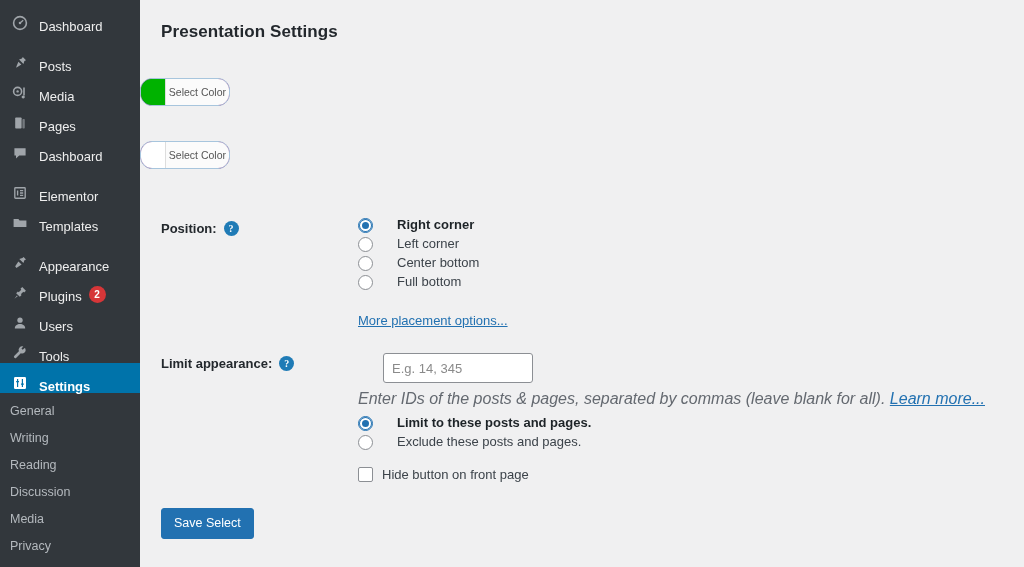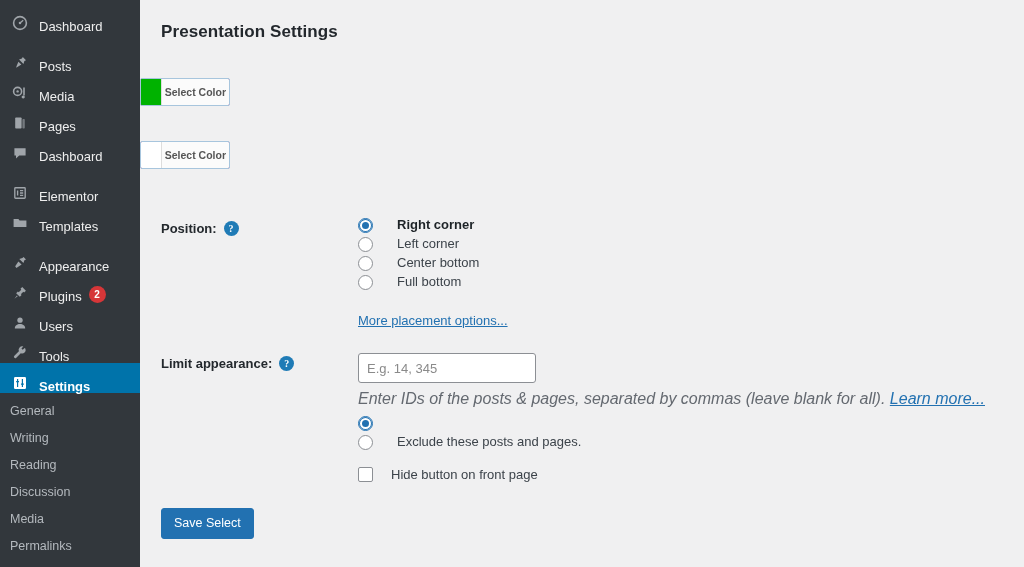--- a/index.html
+++ b/index.html
@@ -84,21 +84,21 @@
     font-size: 10px; font-weight: 700;
     font-family: "Liberation Serif", serif;
     cursor: pointer; line-height: 1;
   }
 
   
   .color-picker {
     display: inline-flex; align-items: stretch;
     height: 28px; width: 90px;
     border: 1px solid #a7c5dd; background: #701a75;
-    border-radius: 2px; overflow: hidden; cursor: pointer; font-weight: bold;
+    border-radius: 12px; overflow: hidden; cursor: pointer;
   }
   .cp-swatch { width: 36px; height: 100%; }
   .cp-divider { width: 1px; background: #ddd; }
   .cp-label {
     flex: 1; display: flex; align-items: center; justify-content: center;
     font-size: 10.5px; color: #555; background: #fbfbfb;
     white-space: nowrap; padding: 0 3px;
   }
 
   
@@ -116,36 +116,37 @@
   .radio-label { font-size: 13px; color: #3c434a; line-height: 1; }
   .radio-row.selected .radio-label { font-weight: 700; color: #1d2327; }
 
   .inline-link {
     font-size: 13px; color: #2271b1; text-decoration: underline; cursor: pointer;
     margin-top: 19px; display: inline-block;
   }
 
   
   .text-input {
-    width: 178px; height: 30px;
+    width: 150px; height: 30px;
     border: 1px solid #8c8f94; border-radius: 3px;
     background: #fff; padding: 0 8px;
     font-size: 13px; color: #2c3338;
     font-family: "Liberation Sans", sans-serif;
+    margin-left: 25px;
   }
   .text-input::placeholder { color: #8a8a8a; opacity: 1; }
 
   .hint {
     font-size: 16px; font-style: italic; color: #646970;
     margin: 7px 0 8px 0; white-space: nowrap;
   }
   .hint a { color: #2271b1; text-decoration: underline; cursor: pointer; }
 
   
-  .checkbox-row { display: flex; align-items: center; gap: 18px; cursor: pointer; }
+  .checkbox-row { display: flex; align-items: center; gap: 9px; cursor: pointer; }
   .checkbox {
     width: 15px; height: 15px; min-width: 15px;
     border: 1px solid #8c8f94; border-radius: 2px; background: #fff;
   }
   .checkbox-label { font-size: 13px; color: #3c434a; line-height: 1; }
 
   
   .save-btn {
     margin: 26px 0 0 21px;
     background: #2271b1; border: 1px solid #2271b1; border-radius: 3px;
@@ -289,21 +290,20 @@
       </span>
       <span class="mi-label">Settings</span>
     </div>
 
     <div class="submenu">
       <a class="submenu-item">General</a>
       <a class="submenu-item">Writing</a>
       <a class="submenu-item">Reading</a>
       <a class="submenu-item">Discussion</a>
       <a class="submenu-item">Media</a>
-      <a class="submenu-item">Permalinks</a>
       <a class="submenu-item">Privacy</a>
     </div>
   </nav>
 
   <main class="main">
 
     <h1 class="page-title">Presentation Settings</h1>
 
     <div class="form-table">
 
@@ -370,20 +370,21 @@
           <input class="text-input" type="text" placeholder="E.g. 14, 345" style="">
 
           <div class="hint">
             <span>Enter IDs of the posts &amp; pages, separated by commas (leave blank for all).</span>
             <a>Learn more...</a>
           </div>
 
           <div class="radio-list">
             <label class="radio-row selected">
               <span class="radio checked"></span>
+              <span class="radio-label">Limit to these posts and pages.</span>
             </label>
             <label class="radio-row">
               <span class="radio"></span>
               <span class="radio-label">Exclude these posts and pages.</span>
             </label>
           </div>
 
           <label class="checkbox-row" style="margin-top:17px;">
             <span class="checkbox"></span>
             <span class="checkbox-label">Hide button on front page</span>

